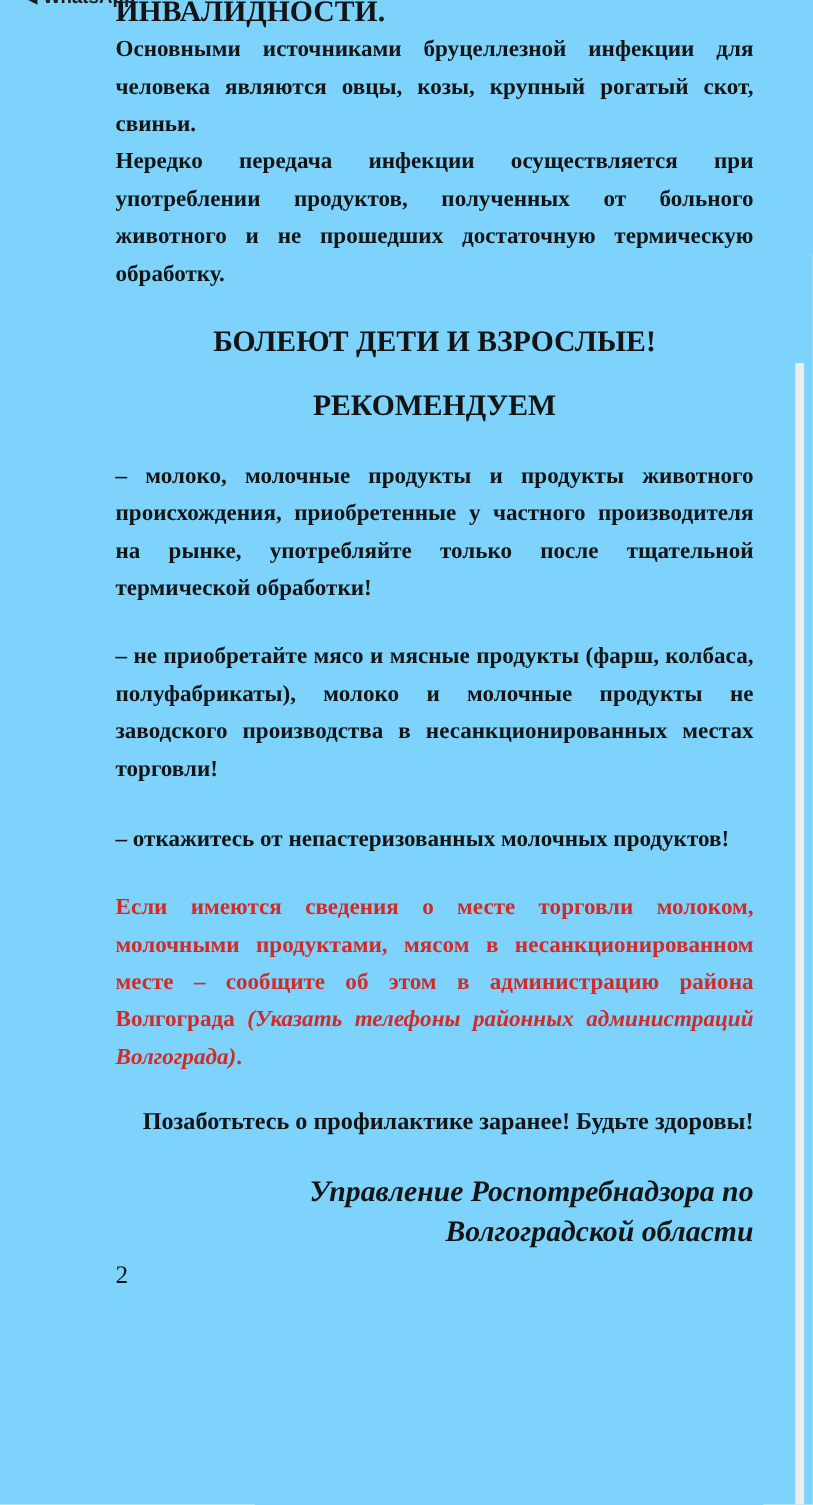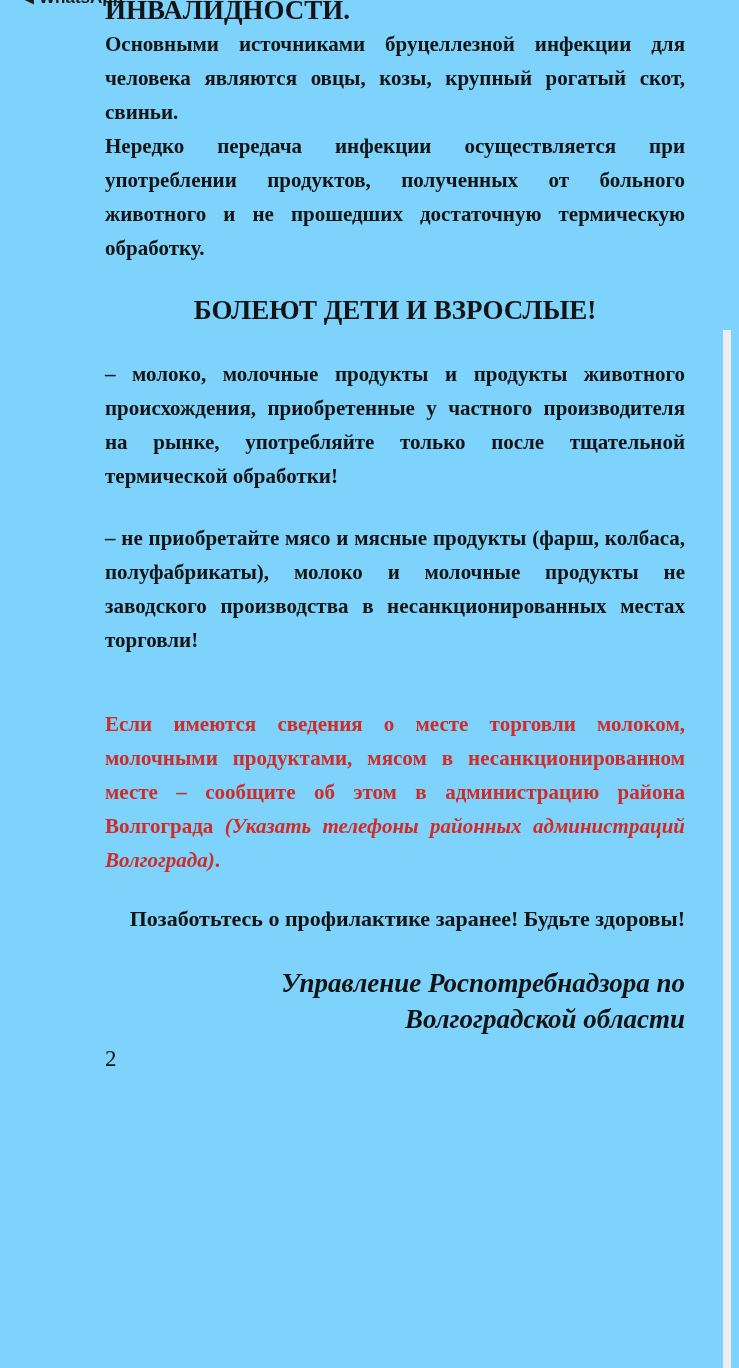--- a/index.html
+++ b/index.html
@@ -56,21 +56,21 @@
   }
   .center-heading {
     margin: 0;
     font-size: 27px;
     line-height: 34px;
     text-align: center;
   }
   .mt-gap      { margin-top: 28px; }
   .mt-gap-sm   { margin-top: 24px; }
   .mt-gap-md   { margin-top: 30px; }
-  .mt-gap-lg   { margin-top: 50px; }
+  .mt-gap-lg   { margin-top: 28px; }
   .red-text    { color: #d22a26; }
   .italic-seg  { font-style: italic; }
   .advice {
     margin: 28px 0 0 0;
     font-size: 22px;
     line-height: 28px;
     text-align: right;
   }
   .signature {
     margin: 32px 0 0 0;
@@ -109,25 +109,27 @@
   <div class="content">
 
     <p class="heading-line">ИНВАЛИДНОСТИ.</p>
 
     <p class="para">Основными источниками бруцеллезной инфекции для человека являются овцы, козы, крупный рогатый скот, свиньи.</p>
 
     <p class="para">Нередко передача инфекции осуществляется при употреблении продуктов, полученных от больного животного и не прошедших достаточную термическую обработку.</p>
 
     <p class="center-heading mt-gap">БОЛЕЮТ ДЕТИ И ВЗРОСЛЫЕ!</p>
 
+    <p class="center-heading mt-gap-sm">РЕКОМЕНДУЕМ</p>
 
     <p class="para mt-gap-md">– молоко, молочные продукты и продукты животного происхождения, приобретенные у частного производителя на рынке, употребляйте только после тщательной термической обработки!</p>
 
     <p class="para mt-gap">– не приобретайте мясо и мясные продукты (фарш, колбаса, полуфабрикаты), молоко и молочные продукты не заводского производства в несанкционированных местах торговли!</p>
 
+    <p class="para mt-gap-md">– откажитесь от непастеризованных молочных продуктов!</p>
 
     <p class="para red-text mt-gap-lg"><span>Если имеются сведения о месте торговли молоком, молочными продуктами, мясом в несанкционированном месте – сообщите об этом в администрацию района Волгограда </span><span class="italic-seg">(Указать телефоны районных администраций Волгограда)</span><span>.</span></p>
 
     <p class="advice">Позаботьтесь о профилактике заранее! Будьте здоровы!</p>
 
     <p class="signature">Управление Роспотребнадзора по Волгоградской области</p>
 
     <p class="page-number">2</p>
 
   </div>

